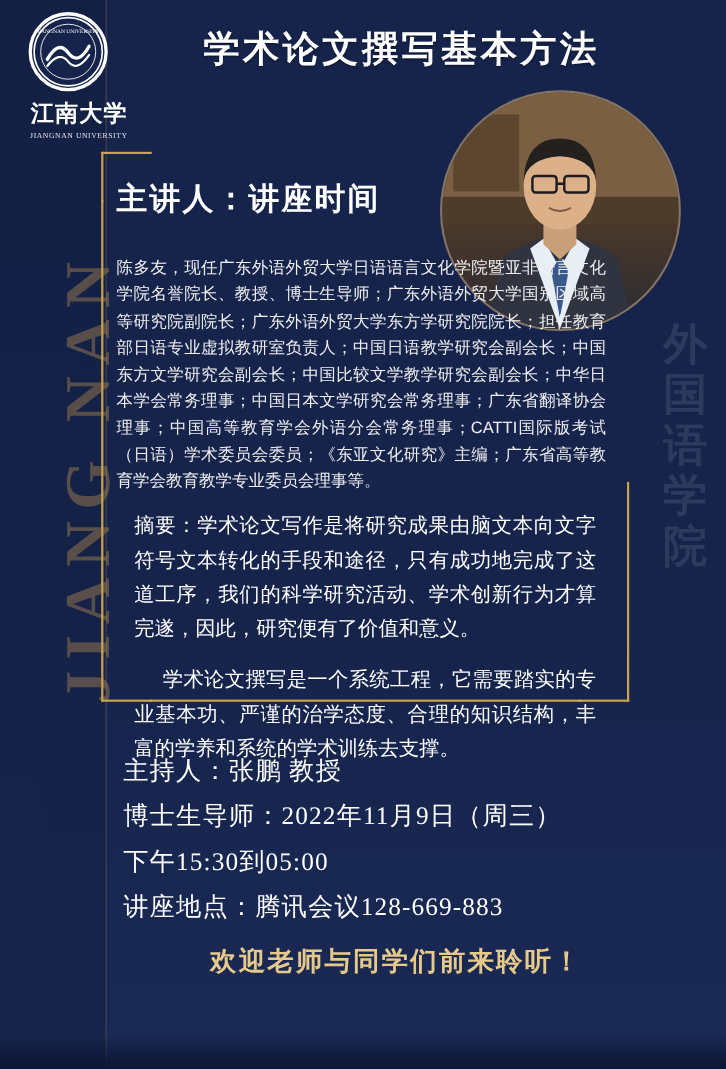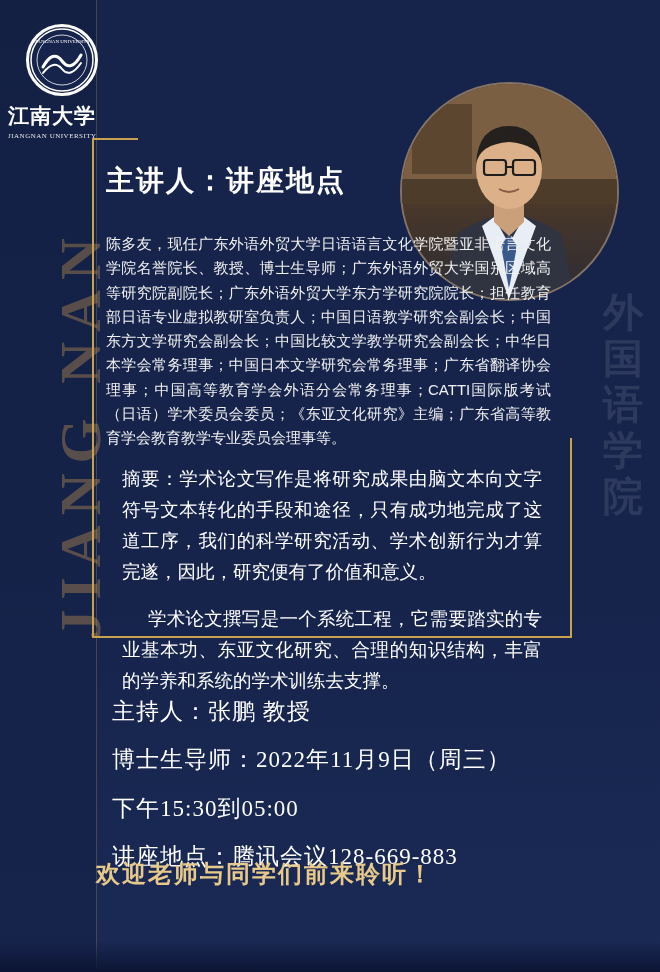--- a/index.html
+++ b/index.html
@@ -39,24 +39,24 @@
     font-size: 58px;
     font-weight: bold;
     letter-spacing: 10px;
     color: rgba(200,150,80,0.38);
     white-space: nowrap;
   }
   
   .logo-wrap {
     position: absolute;
     left: 8px;
-    top: 20px;
+    top: 7px;
     width: 108px;
     height: 140px;
-    text-align: left;
+    text-align: right;
   }
   .logo-circle {
     position: relative;
     margin: 4px auto 0;
     width: 72px;
     height: 72px;
     border-radius: 50%;
     border: 3px solid #ffffff;
     background: #16244c;
     box-sizing: border-box;
@@ -190,27 +190,28 @@
     position: absolute;
     left: 112px;
     top: 682px;
     width: 470px;
     font-family: "Liberation Serif", serif;
     font-size: 23px;
     line-height: 1.62;
     color: #ffffff;
     letter-spacing: 1px;
   }
-  .details div { margin: 11px 0 4px 0; }
+  .details div { margin: 0 0 4px 0; }
   
   .welcome {
     position: absolute;
     left: 96px;
     top: 858px;
     width: 528px;
+    text-align: center;
     font-family: "Liberation Serif", serif;
     font-size: 24px;
     font-weight: bold;
     color: #e7c98a;
     letter-spacing: 2px;
   }
   
   .bottom-strip {
     position: absolute;
     left: 0; bottom: 0; width: 660px; height: 32px;
@@ -233,20 +234,21 @@
         <circle cx="33" cy="33" r="25" fill="none" stroke="#ffffff" stroke-width="0.8"></circle>
         <path d="M14 40 Q24 22 33 34 Q42 46 52 28" fill="none" stroke="#ffffff" stroke-width="3" stroke-linecap="round"></path>
         <path d="M14 46 Q25 32 33 42 Q41 52 52 36" fill="none" stroke="#ffffff" stroke-width="2" stroke-linecap="round"></path>
         <text x="33" y="16" font-size="5" fill="#ffffff" text-anchor="middle" font-family="Liberation Serif, serif">JIANGNAN UNIVERSITY</text>
       </svg>
     </div>
     <div class="logo-cn">江南大学</div>
     <div class="logo-en">JIANGNAN UNIVERSITY</div>
   </div>
 
+  <div class="title">学术论文撰写基本方法</div>
 
   <div class="right-vert">外国语学院</div>
 
   <div class="portrait">
     <svg width="215" height="215" viewBox="0 0 215 215" aria-hidden="true">
       <defs>
         <linearGradient id="bgw" x1="0" y1="0" x2="0" y2="1">
           <stop offset="0%" stop-color="#6b533a"></stop>
           <stop offset="55%" stop-color="#4a382a"></stop>
           <stop offset="100%" stop-color="#2b2b33"></stop>
@@ -270,36 +272,36 @@
       <path d="M74 80 Q76 42 107 42 Q138 42 140 80 Q136 60 107 58 Q78 60 74 80 Z" fill="#23201e"></path>
 
       <rect x="82" y="76" width="22" height="15" rx="3" fill="none" stroke="#1d1d1d" stroke-width="2.2"></rect>
       <rect x="111" y="76" width="22" height="15" rx="3" fill="none" stroke="#1d1d1d" stroke-width="2.2"></rect>
       <line x1="104" y1="83" x2="111" y2="83" stroke="#1d1d1d" stroke-width="2.2"></line>
 
       <path d="M97 105 Q107 111 117 105" fill="none" stroke="#8a5c48" stroke-width="2"></path>
     </svg>
   </div>
 
-  <div class="speaker-line">主讲人：讲座地点</div>
+  <div class="speaker-line">主讲人：讲座时间</div>
 
   <div class="frame">
     <div class="corner tl"></div>
     <div class="corner bl"></div>
     <div class="corner br"></div>
     <div class="edge-l"></div>
     <div class="edge-b"></div>
     <div class="edge-r"></div>
   </div>
 
   <div class="bio">陈多友，现任广东外语外贸大学日语语言文化学院暨亚非语言文化学院名誉院长、教授、博士生导师；广东外语外贸大学国别区域高等研究院副院长；广东外语外贸大学东方学研究院院长；担任教育部日语专业虚拟教研室负责人；中国日语教学研究会副会长；中国东方文学研究会副会长；中国比较文学教学研究会副会长；中华日本学会常务理事；中国日本文学研究会常务理事；广东省翻译协会理事；中国高等教育学会外语分会常务理事；CATTI国际版考试（日语）学术委员会委员；《东亚文化研究》主编；广东省高等教育学会教育教学专业委员会理事等。</div>
 
   <div class="abstract">
     <p><span>摘要：</span><span>学术论文写作是将研究成果由脑文本向文字符号文本转化的手段和途径，只有成功地完成了这道工序，我们的科学研究活动、学术创新行为才算完遂，因此，研究便有了价值和意义。</span></p>
-    <p class="indent">学术论文撰写是一个系统工程，它需要踏实的专业基本功、东亚文化研究、合理的知识结构，丰富的学养和系统的学术训练去支撑。</p>
+    <p class="indent">学术论文撰写是一个系统工程，它需要踏实的专业基本功、严谨的治学态度、合理的知识结构，丰富的学养和系统的学术训练去支撑。</p>
   </div>
 
   <div class="details">
     <div>主持人：张鹏 教授</div>
     <div>博士生导师：2022年11月9日（周三）</div>
     <div>下午15:30到05:00</div>
     <div>讲座地点：腾讯会议128-669-883</div>
   </div>
 
   <div class="welcome">欢迎老师与同学们前来聆听！</div>

